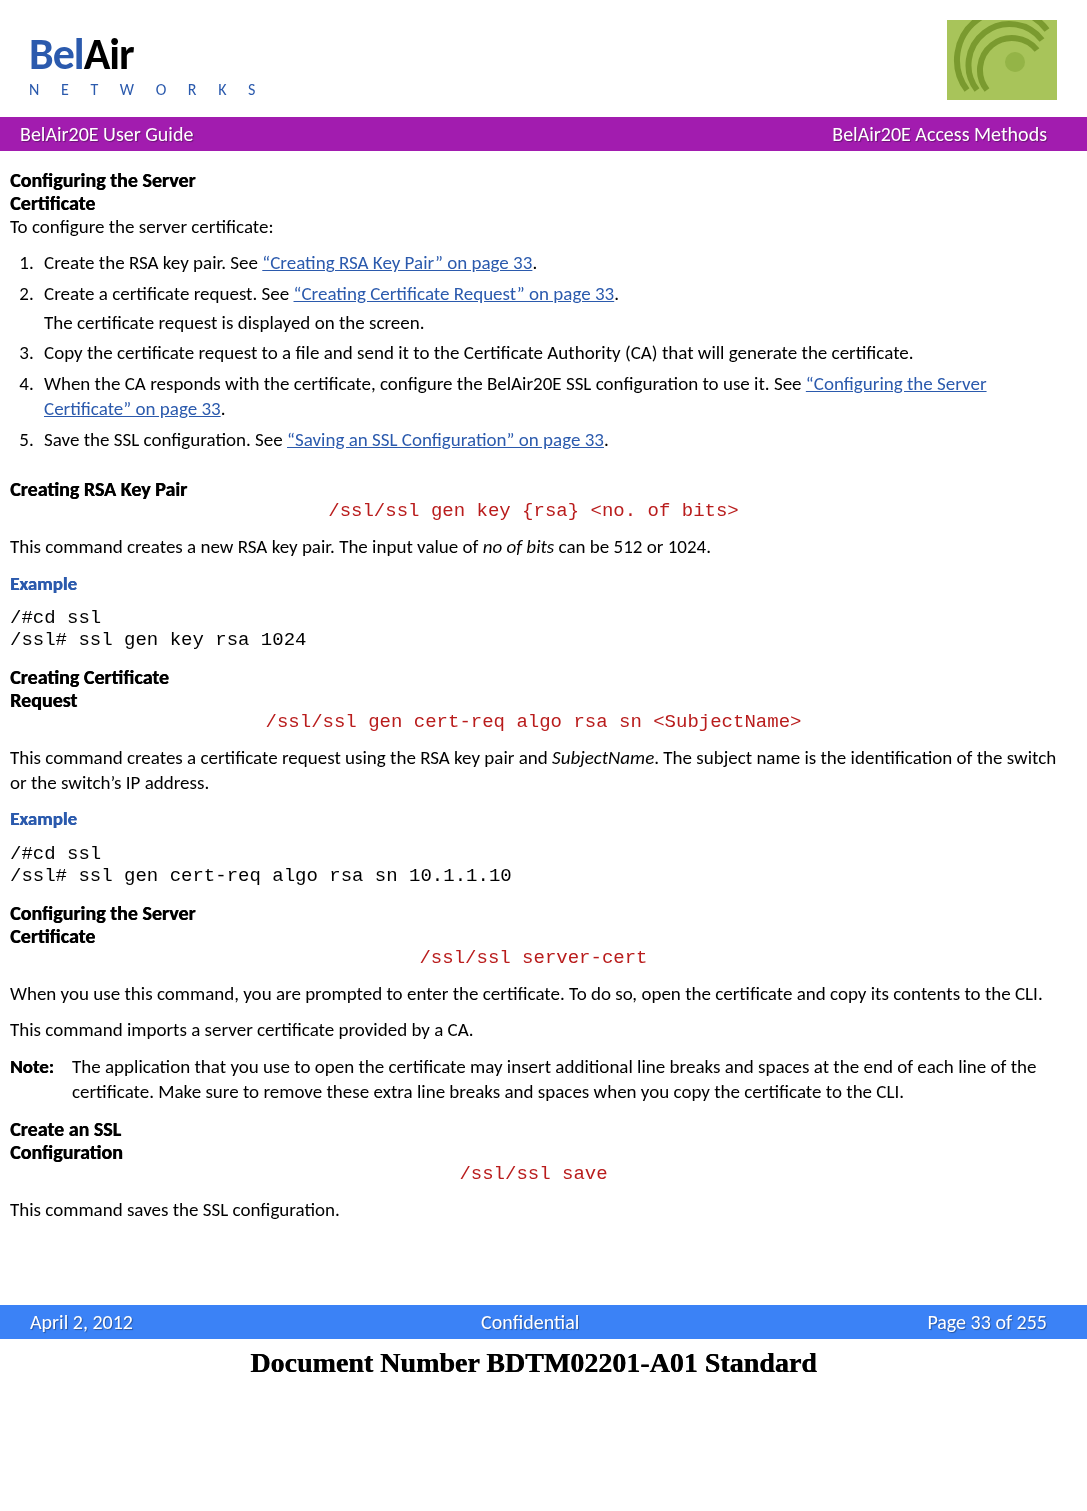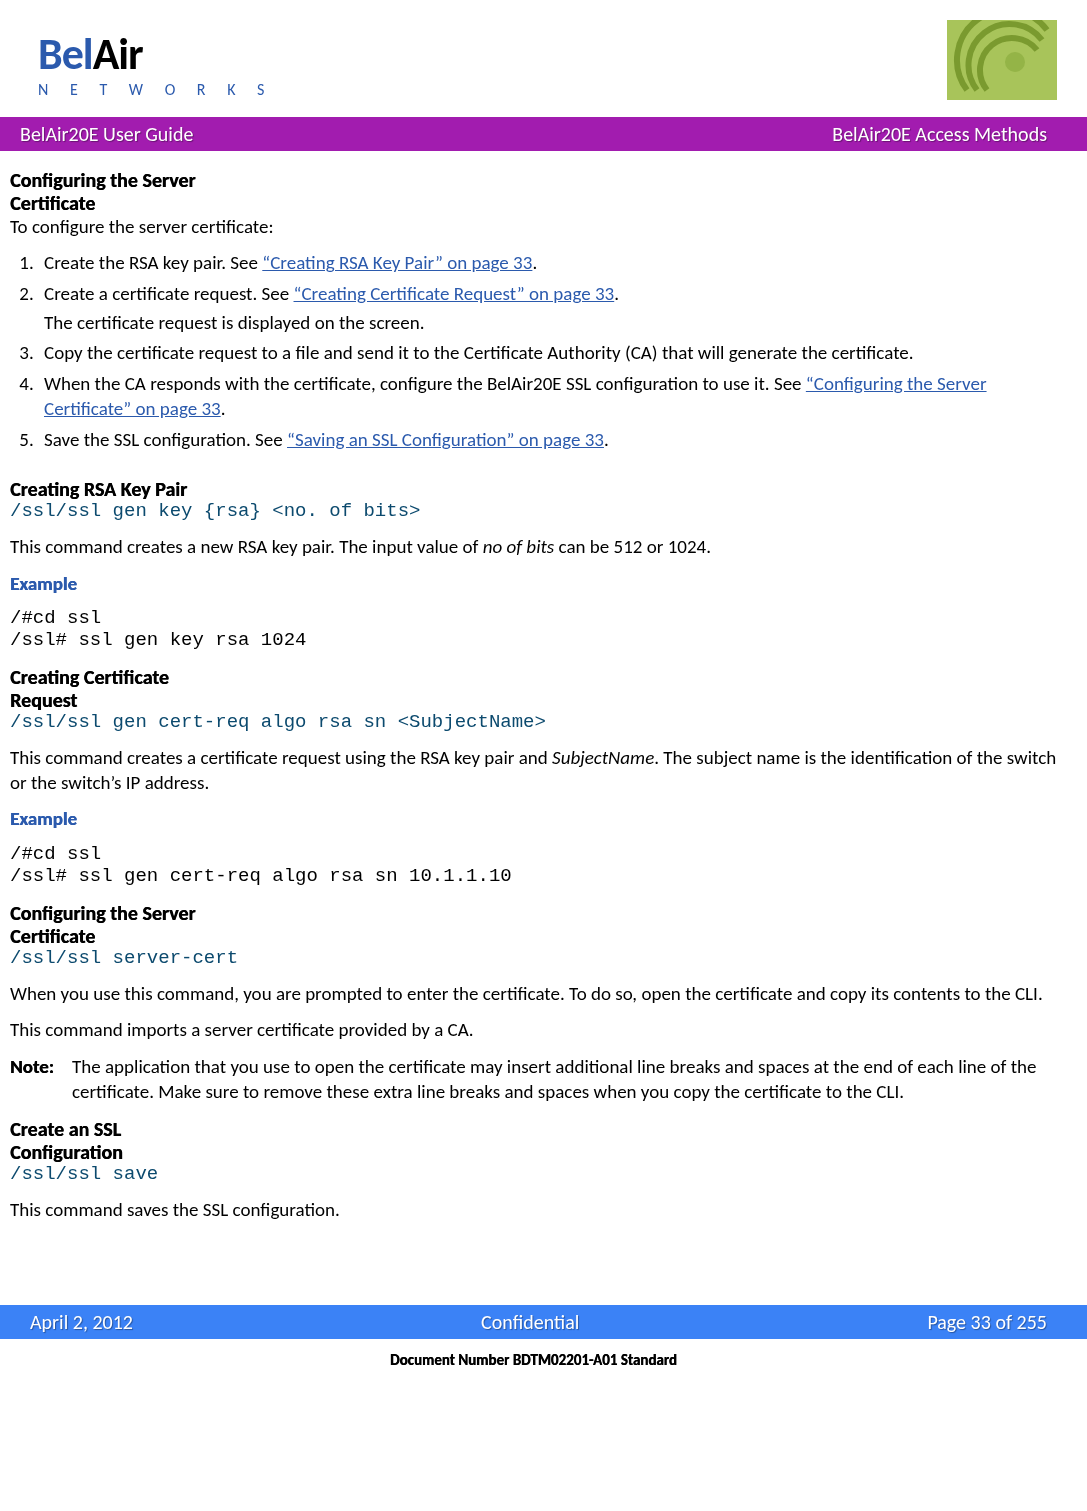--- a/index.html
+++ b/index.html
@@ -11,21 +11,21 @@
     width: 1047px;
     line-height: 1.3;
   }
   .header-row {
     display: flex;
     justify-content: space-between;
     align-items: center;
     margin-bottom: 10px;
   }
   .logo-belair {
-    margin-left: 28px;
+    margin-left: 19px;
   }
   .logo-belair .brand { font-size: 44px; font-weight: 700; letter-spacing: -1px; }
   .logo-belair .bel { color: #2b5aad; }
   .logo-belair .air { color: #000; }
   .logo-belair .networks { font-size: 16px; letter-spacing: 9px; color: #2b5aad; margin-top: -4px; }
   .logo-swirl svg { width: 110px; height: 80px; }
   .title-bar {
     background: #a21caf;
     color: #fff;
     display: flex;
@@ -58,21 +58,21 @@
   ol.steps { margin: 6px 0 12px 0; padding-left: 28px; }
   ol.steps li { padding-left: 6px; margin-bottom: 6px; }
   ol.steps li::marker { font-weight: 400; }
   .link { color: #2b5aad; text-decoration: underline; }
   .code {
     font-family: "Courier New", monospace;
     font-size: 19px;
     white-space: pre;
     line-height: 1.15;
   }
-  .code-gray { color: #0c4a6e; }
+  .code-gray { color: #b91c1c; text-align: center; }
   .example-label {
     color: #2b5aad;
     font-weight: 700;
     margin-bottom: 0;
     text-shadow: 0.4px 0 0 #2b5aad;
   }
   .ital { font-style: italic; }
   .note-row { display: flex; margin-top: 6px; }
   .note-label { font-weight: 700; width: 62px; flex-shrink: 0; text-shadow: 0.4px 0 0 #000; }
   .note-body { flex: 1; }
@@ -82,24 +82,25 @@
     display: flex;
     justify-content: space-between;
     padding: 4px 40px 4px 30px;
     font-size: 20px;
     margin: 0 -30px 0 -10px;
     margin-top: 70px;
     text-shadow: 1px 1px 1px rgba(0,0,0,0.35);
   }
   .doc-number {
     text-align: center;
-    font-size: 15px;
+    font-size: 28px;
     text-shadow: 0.4px 0 0 #000;
     font-weight: 600;
-    margin-top: 12px;
+    margin-top: 6px;
+    font-family: Liberation Serif, serif;
   }
 </style>
 </head>
 <body>
 
 <div class="header-row">
   <div class="logo-belair">
     <div class="brand">
       <span class="bel">Bel</span><span class="air">Air</span>
     </div>

